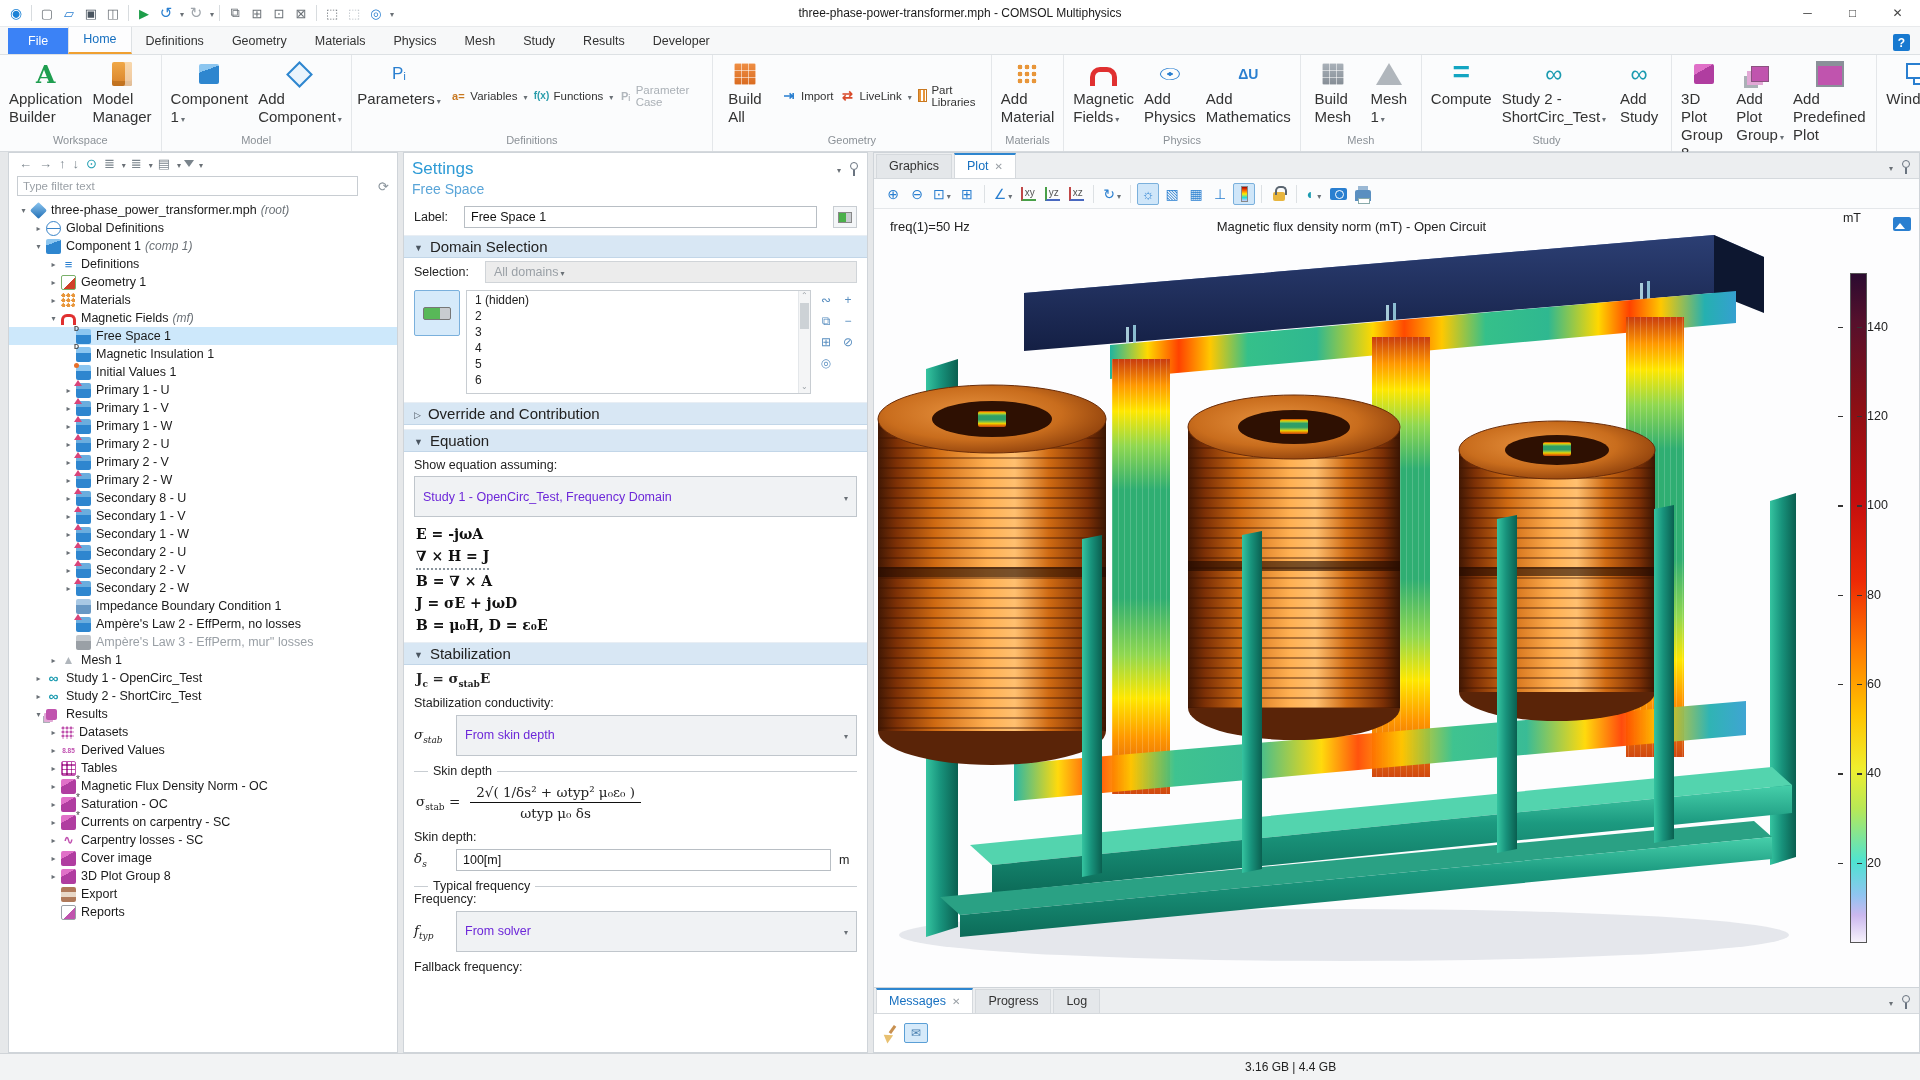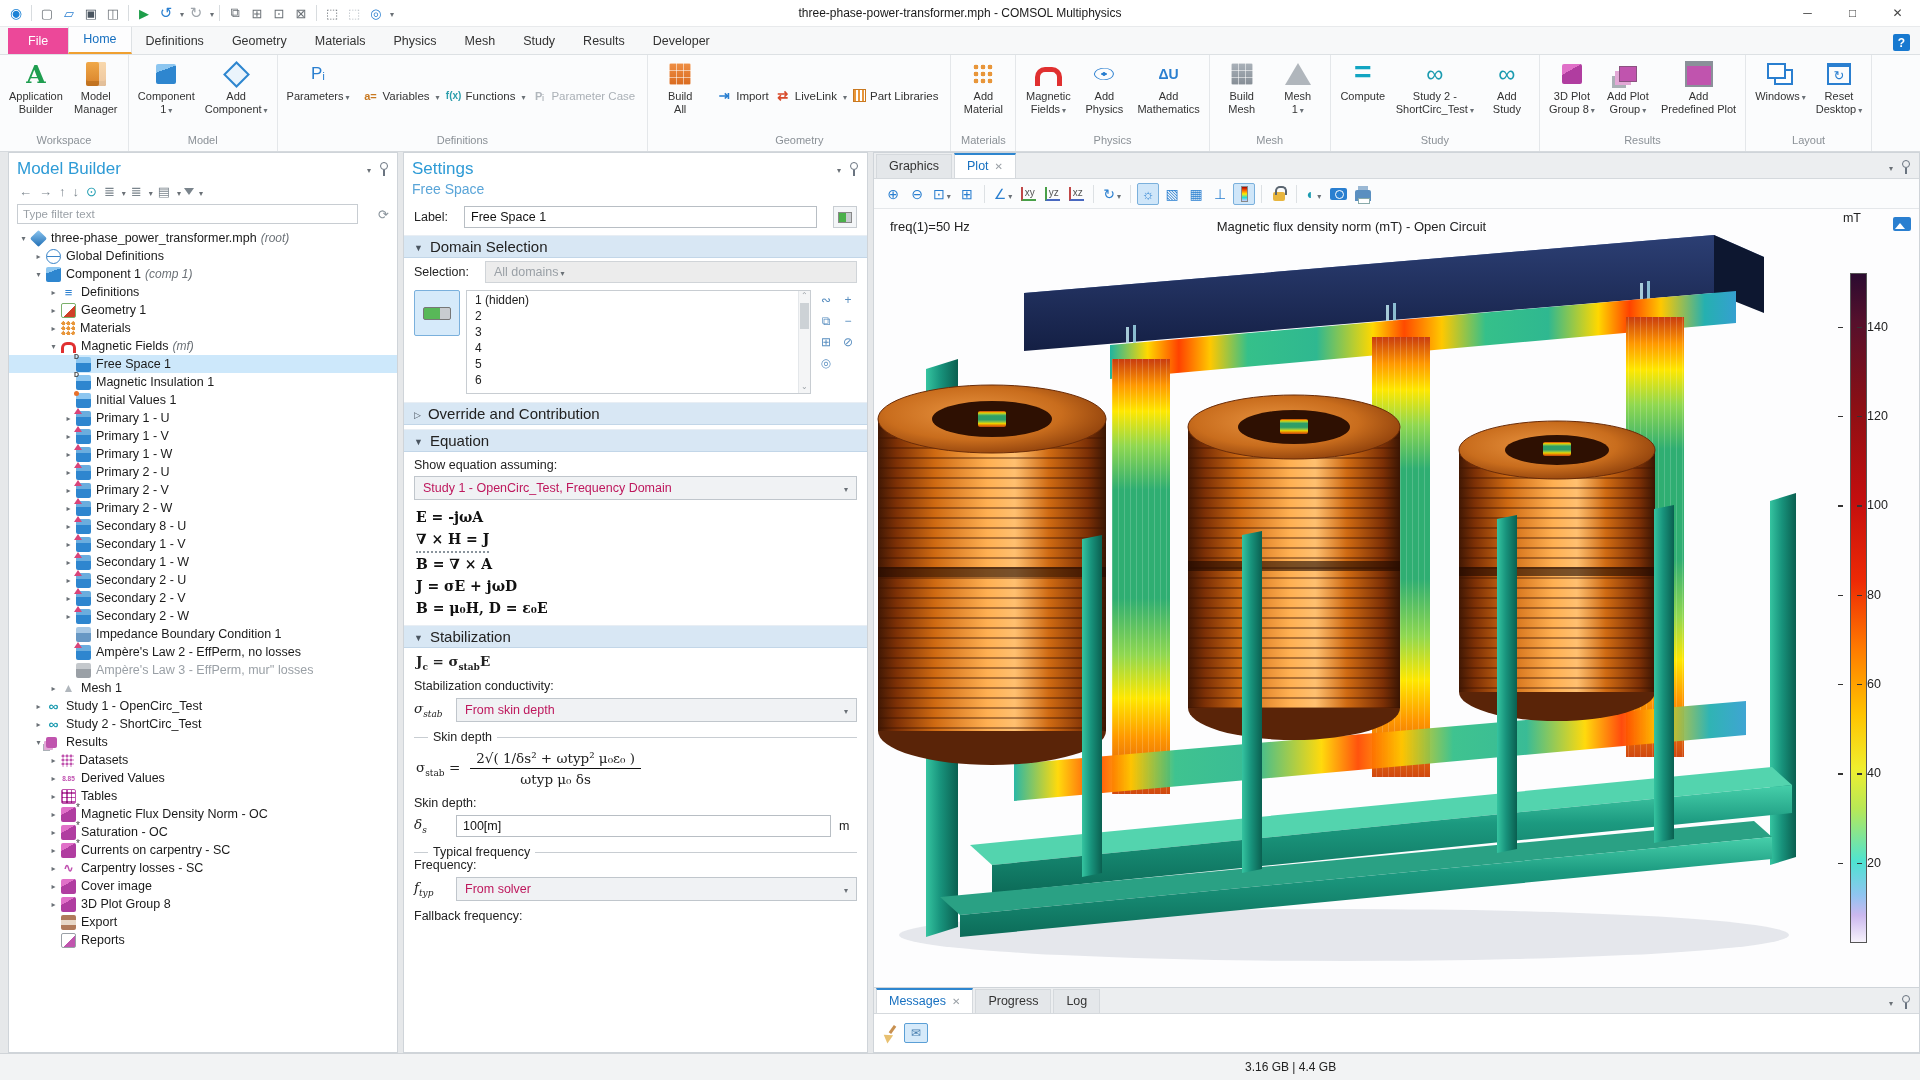--- a/index.html
+++ b/index.html
@@ -28,31 +28,31 @@
   .qa-find::after{content:"◎"; color:#2a7fd0;}
   .qa-sep { width:1px; height:16px; background:#d8dcdf; margin:0 3px; }
   .win-title { position:absolute; left:0; right:0; text-align:center; font-size:12px; color:#1a1a1a; pointer-events:none; }
   .win-controls { margin-left:auto; display:flex; height:27px; }
   .wc-btn { width:45px; display:flex; align-items:center; justify-content:center; font-size:12px; color:#444; }
   .ca::after { content:"▾"; font-size:8px; color:#6a7076; margin-left:2px; }
 
   
   .rtabs { height:28px; background:#f7f8f9; display:flex; align-items:flex-end; border-bottom:1px solid #dde1e4; padding-left:8px; }
   .rtab { padding:5px 14px 6px; font-size:12.5px; color:#333; }
-  .rtab.filetab { background:#ec4899; color:#fff; padding:6px 20px; }
+  .rtab.filetab { background:#3b82f6; color:#fff; padding:6px 20px; }
   .rtab.sel { color:#1770c0; background:#fdfdfe; border:1px solid #dde1e4; border-bottom:2px solid #f0a030;margin-top:10px; }
   .help-btn { margin-left:auto; margin-right:10px; margin-bottom:3px; width:17px; height:17px; background:#1779d0; color:#fff; border-radius:2px; display:flex; align-items:center; justify-content:center; font-weight:bold; font-size:12px; }
 
   
   .ribbon { height:97px; background:#fbfcfd; border-bottom:1px solid #d5d9dd; display:flex; }
   .rgroup { display:flex; flex-direction:column; border-right:1px solid #e4e7ea; }
   .rbtns { flex:1; display:flex; align-items:stretch; padding:2px 5px 0; gap:2px; }
   .rglabel { height:17px; font-size:11px; color:#8b9197; text-align:center; padding-bottom:2px; }
   .rbig { min-width:54px; display:flex; flex-direction:column; align-items:center; padding:2px 4px; border-radius:2px; }
-  .rlabwrap { text-align:center; font-size:11px; color:#333; line-height:1.2; }
+  .rlabwrap { text-align:left; font-size:15px; color:#333; line-height:1.2; }
   .rlabwrap span:first-child { white-space:pre-line; }
   .rsmallcol { display:flex; flex-direction:row; justify-content:space-evenly; padding:2px 4px; }
   .rsmall { display:flex; align-items:center; gap:4px; font-size:11.5px; color:#333; padding:1px 3px; }
   .rsmall.dis { color:#aab0b6; }
   .rsi { width:16px; height:14px; display:flex; align-items:center; justify-content:center; font-size:11px; font-weight:bold; }
   .rsi-ae::after{content:"a="; color:#c87820;}
   .rsi-fx::after{content:"f(x)"; color:#2a9dab; font-size:10px;}
   .rsi-pc::after{content:"Pᵢ"; color:#b0b6bc;}
   .rsi-import::after{content:"⇥"; color:#2a7fd0; font-size:13px;}
   .rsi-livelink::after{content:"⇄"; color:#d84a2a; font-size:13px;}
@@ -165,21 +165,21 @@
   .dlist { flex:1; border:1px solid #c8cdd2; height:104px; position:relative; padding:2px 14px 2px 8px; overflow:hidden; background:#fff;}
   .dlist-row { font-size:12px; height:16px; color:#222; }
   .dscroll { position:absolute; right:0; top:0; bottom:0; width:12px; background:#f4f5f6; border-left:1px solid #e4e7ea; }
   .dscroll::before { content:"⌃"; position:absolute; top:0; left:2px; font-size:8px; color:#9aa0a6;}
   .dscroll::after { content:"⌄"; position:absolute; bottom:2px; left:2px; font-size:8px; color:#9aa0a6;}
   .dthumb { position:absolute; top:12px; left:1px; width:9px; height:26px; background:#cdd2d6; }
   .sideicons { display:flex; gap:4px; }
   .sicol { display:flex; flex-direction:column; gap:5px; padding-top:2px; }
   .si { width:18px; height:16px; display:flex; align-items:center; justify-content:center; color:#5a8fc0; font-size:12px; }
   .eq-assume { padding:6px 10px 2px; font-size:12.5px; }
-  .combo { height:24px; background:#f0f2f4; border:1px solid #c0c6cc; display:flex; align-items:center; padding:4px 8px; font-size:12.5px; color:#be185d; }
+  .combo { height:41px; background:#f0f2f4; border:1px solid #c0c6cc; display:flex; align-items:center; padding:4px 8px; font-size:12.5px; color:#6d28d9; }
   .combo .cend { margin-left:auto; }
   .combo-wrap { padding:2px 10px; }
   .eqs { padding:4px 12px 2px; }
   .eqline { font-family:"DejaVu Serif",serif; font-size:14px; color:#111; padding:4px 0; font-weight:bold; display:inline-block; }
   .eqrow { line-height:1; }
   .equnder { border-bottom:2px dotted #8a949c; padding-bottom:5px; }
   .stab-eq { font-family:"DejaVu Serif",serif; font-size:13.5px; font-weight:bold; padding:5px 12px 2px; }
   .fcap { font-size:12.5px; padding:5px 10px 2px; }
   .frow { display:flex; align-items:center; gap:8px; padding:3px 10px; }
   .fsym { width:34px; font-family:"DejaVu Serif",serif; font-size:13.5px; font-style:italic; }
@@ -478,27 +478,20 @@
       </div>
     </div>
     <div class="rglabel">Layout</div>
   </div>
 </div>
 
 <div class="main">
   <div class="left-spacer"></div>
 
   <div class="panel mb-panel">
-    <div class="phead">
-      <span class="ptitle">Model Builder</span>
-      <span class="phead-icons">
-        <span class="ca"></span>
-        <span class="ic-pin"></span>
-      </span>
-    </div>
     <div class="mb-toolbar">
       <span class="mbt">←</span>
       <span class="mbt">→</span>
       <span class="mbt">↑</span>
       <span class="mbt">↓</span>
       <span class="mbt teal">⊙</span>
       <span class="mbt">≣</span>
         <span class="ca"></span>
       <span class="mbt">≣</span>
         <span class="ca"></span>

